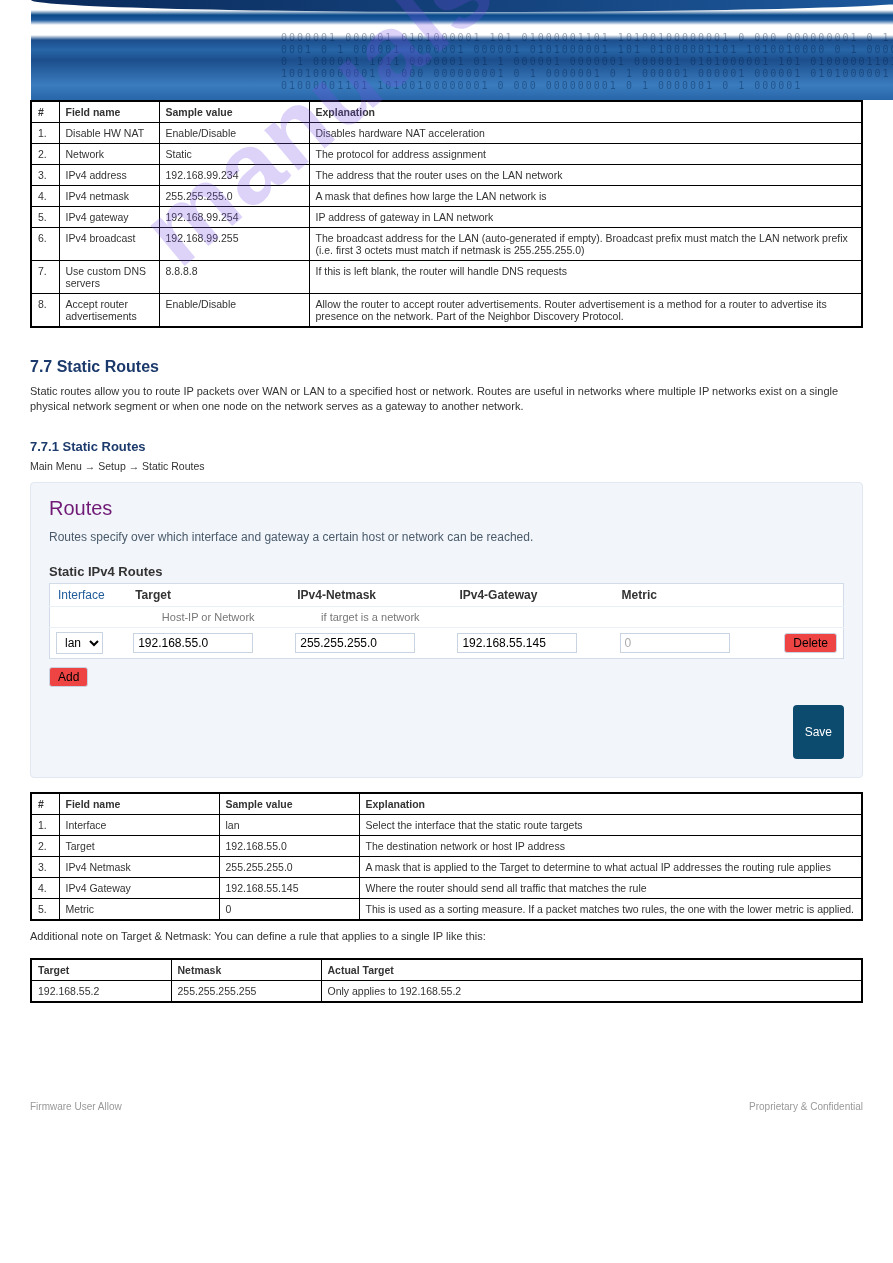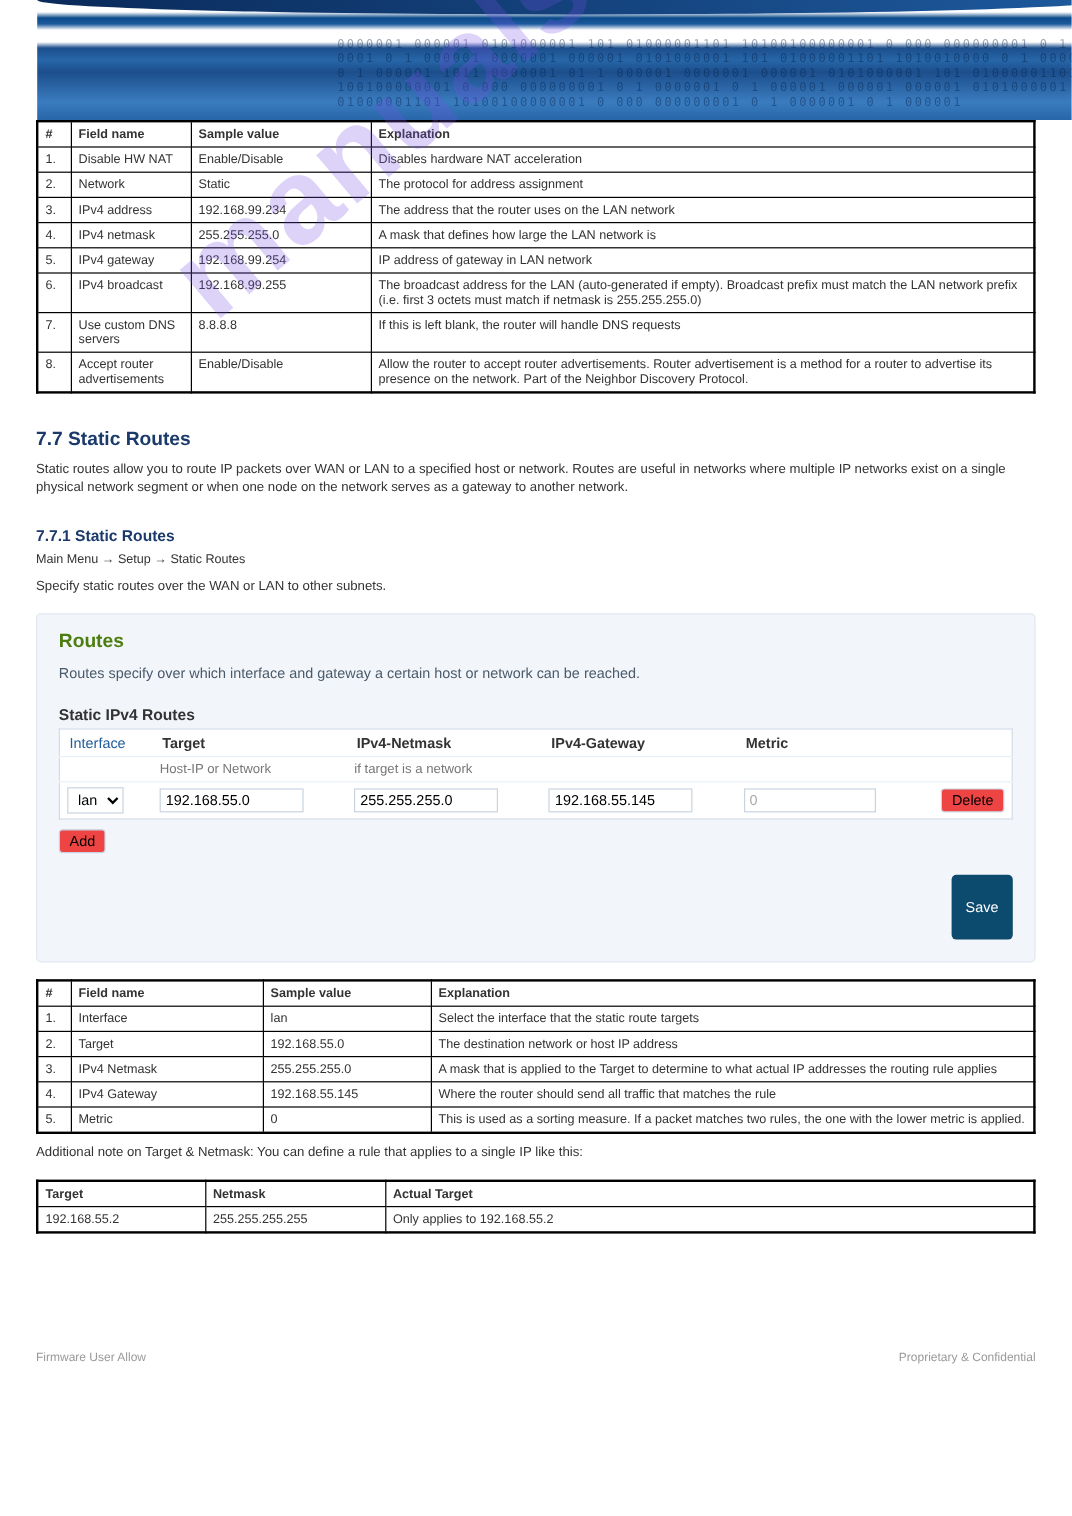--- a/index.html
+++ b/index.html
@@ -89,23 +89,23 @@
   p.desc { font-size: 11px; margin: 6px 0 14px; line-height: 1.4; }
   
   .panel {
     background: #f2f6fb;
     border: 1px solid #e1e8f2;
     border-radius: 4px;
     padding: 14px 18px 18px;
     margin: 10px 0 14px;
   }
   .panel-title {
-    color: #4d7c0f;
-    font-weight: bold;
-    font-size: 16px;
+    color: #701a75;
+    font-weight: normal;
+    font-size: 20px;
   }
   .panel-sub { color: #4a5a6a; margin: 10px 0 20px; font-size: 12px; }
   .panel-h3 {
     font-weight: bold;
     color: #333;
     margin-bottom: 4px;
     font-size: 13px;
   }
   .routes-grid {
     width: 100%;
@@ -116,21 +116,21 @@
   .routes-grid th {
     text-align: left;
     font-weight: normal;
     color: #1f5b99;
     font-size: 12px;
     padding: 4px 8px;
     border-bottom: 1px solid #eaf0f8;
   }
   .routes-grid th.k { color: #333; font-weight: bold; }
   .routes-grid td { padding: 4px 6px; border-top: 1px solid #eaf0f8; }
-  .hint-row td { color: #777; font-size: 11px; }
+  .hint-row td { color: #777; font-size: 11px; text-align: center; }
   select, input.txt {
     border: 1px solid #c9d4e2;
     padding: 2px 4px;
     font-size: 12px;
     font-family: inherit;
     background: #fff;
   }
   input.txt { width: 120px; }
   .btn-mini {
     border: 1px solid #c9d4e2;
@@ -229,21 +229,20 @@
           <td>Allow the router to accept router advertisements. Router advertisement is a method for a router to advertise its presence on the network. Part of the Neighbor Discovery Protocol.</td>
         </tr>
   </tbody>
     </table>
 
   <h2 class="sec">7.7 Static Routes</h2>
   <p class="intro">Static routes allow you to route IP packets over WAN or LAN to a specified host or network. Routes are useful in networks where multiple IP networks exist on a single physical network segment or when one node on the network serves as a gateway to another network.</p>
 
   <h3 class="sub">7.7.1 Static Routes</h3>
   <p class="nav-sec">Main Menu → Setup → Static Routes</p>
-  <p class="desc">Specify static routes over the WAN or LAN to other subnets.</p>
 
   <div class="panel clearfix">
     <div class="panel-title">Routes</div>
     <div class="panel-sub">Routes specify over which interface and gateway a certain host or network can be reached.</div>
     <div class="panel-h3">Static IPv4 Routes</div>
     <table class="routes-grid">
       <tbody>
           <tr>
         <th>Interface</th>
         <th class="k">Target</th>

